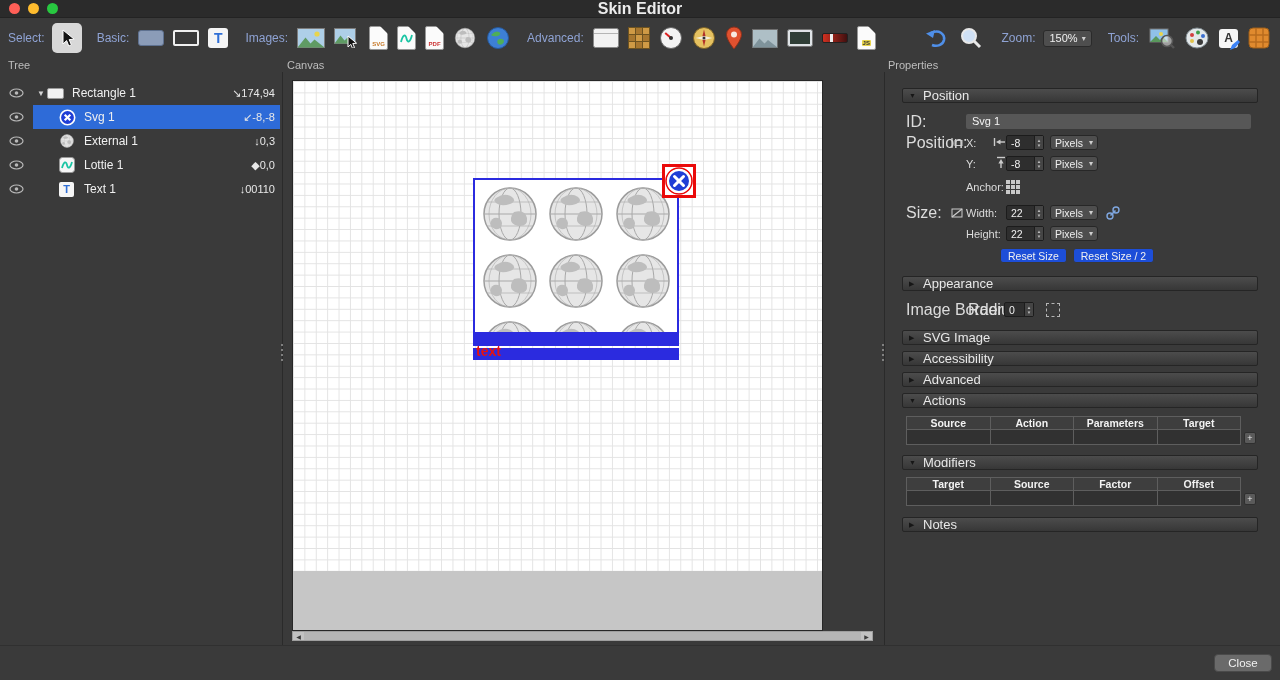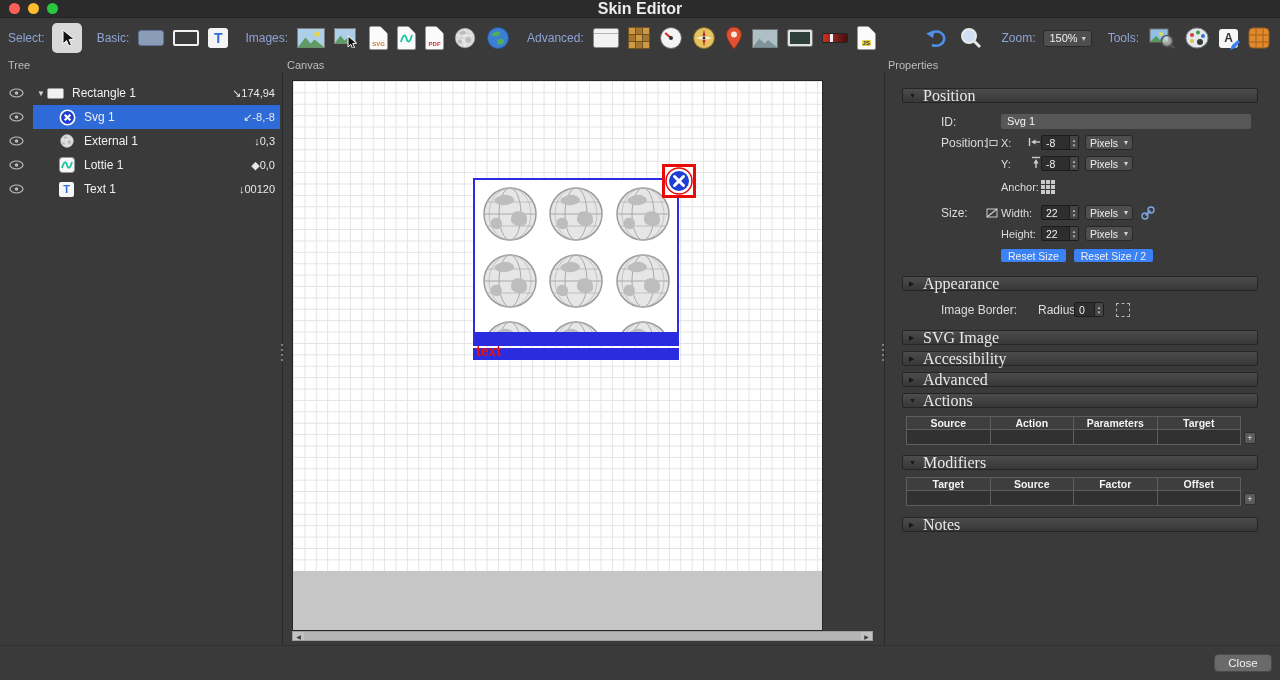--- a/index.html
+++ b/index.html
@@ -69,41 +69,41 @@
   .bar1{top:253px}.bar2{top:267px}
   .text-element { position:absolute; left:183px; top:262px; color:#e41212; font-weight:bold; font-size:14px; z-index:3; }
   .selection-box { position:absolute; left:369px; top:83px; width:34px; height:34px; border:3px solid #ea0a0a; background:#ffffff; z-index:4; display:flex; align-items:center; justify-content:center; }
   .canvas-scrollbar { position:absolute; left:8px; top:559px; width:581px; height:10px; background:#c9c9c9; border:1px solid #9e9e9e; display:flex; align-items:stretch; }
   .sb-arrow { width:11px; font-size:6px; color:#3c3c3c; display:flex; align-items:center; justify-content:center; background:#c2c2c2; }
   .sb-track { flex:1; position:relative; }
   .sb-thumb { position:absolute; left:0; right:0; top:0; bottom:0; background:#b5b5b5; }
   
   .sec { height:15px; background:linear-gradient(#4c4c4c,#373737); border:1px solid #252525; border-radius:2px; display:flex; align-items:center; gap:6px; padding:0 6px; }
   .sec .tri { font-size:7px; color:#161616; width:8px; }
-  .sec .sec-title { font-size:16px; color:#e8e8e8;font-family:Liberation Serif, serif; }
+  .sec .sec-title { font-size:13px; color:#e8e8e8; }
   .mt16{margin-top:16px}.mt13{margin-top:13px}.mt11{margin-top:11px}.mt10{margin-top:10px}.mt8{margin-top:8px}.mt7{margin-top:7px}.mt6{margin-top:6px}
   .prop-row { display:flex; align-items:center; height:15px; }
-  .plabel { font-size:12px; color:#dcdcdc; padding-left:4px; white-space:nowrap;margin-left:35px; }
+  .plabel { font-size:16px; color:#dcdcdc; padding-left:4px; white-space:nowrap; }
   .np{padding-left:0}
   .w64{width:64px}.w48{width:48px}.w66{width:66px}.w36{width:36px}
   .icon-slot { width:16px; display:flex; align-items:center; }
   .sub-slot { width:40px; display:flex; align-items:center; justify-content:space-between; }
   .sub-label { font-size:11px; color:#dcdcdc; }
   .id-field { flex:1; margin-right:7px; height:15px; background:#575757; border-radius:2px; padding:1px 0 0 6px; font-size:11px; color:#f4f4f4; }
   .stepper { display:flex; width:38px; height:15px; background:#2e2e2e; border:1px solid #1c1c1c; border-radius:2px; }
   .stepper.sm{width:30px}
   .stepper-val { flex:1; font-size:10.5px; color:#f0f0f0; padding:1px 0 0 4px; }
   .stepper-arrows { width:9px; display:flex; flex-direction:column; justify-content:center; background:#454545; border-left:1px solid #1c1c1c; }
   .stepper-arrows span { font-size:4.5px; line-height:5px; color:#bbb; text-align:center; }
   .unit-dd { display:flex; align-items:center; justify-content:space-between; width:48px; height:15px; margin-left:6px; background:#4e4e4e; border:1px solid #272727; border-radius:3px; padding:0 4px; font-size:10.5px; color:#eee; }
   .anchor-grid { display:grid; grid-template-columns:repeat(3,4px); grid-template-rows:repeat(3,4px); gap:1px; }
   .anchor-grid i { background:#c9c9c9; display:block; }
   .link-slot { margin-left:8px; display:flex; align-items:center; }
   .reset-row { margin-left:98px; display:flex; }
-  .reset-btn { height:15px; background:#3b82f6; border:1px solid #383838; border-radius:3px; color:#f0f0f0; font-size:10.5px; padding:0 7px; margin-right:6px; font-family:inherit; }
+  .reset-btn { height:15px; background:#1d4ed8; border:1px solid #383838; border-radius:3px; color:#f0f0f0; font-size:10.5px; padding:0 7px; margin-right:6px; font-family:inherit; }
   .radius-icon { width:14px; height:14px; border:1.5px dashed #b5b5b5; margin-left:12px; background:transparent; }
   .prop-table { position:relative; margin:8px 17px 0 4px; }
   .pt-row { display:flex; }
   .pt-cell { flex:1; height:14px; border:1px solid #5e5e5e; font-size:10.5px; font-weight:bold; color:#f2f2f2; text-align:center; line-height:13px; background:#3e3e3e; }
   .pt-cell + .pt-cell { margin-left:-1px; }
   .pt-body .pt-cell { background:#313131; border-top:none; height:15px; font-weight:normal; }
   .pt-add { position:absolute; right:-15px; bottom:1px; width:12px; height:12px; background:#5a5a5a; border:1px solid #2f2f2f; border-radius:2px; color:#e8e8e8; font-size:9px; line-height:9px; text-align:center; padding:0; font-family:inherit; }
   
   .footer { position:absolute; bottom:0; left:0; right:0; height:35px; background:#3a3a3a; border-top:1px solid #303030; display:flex; align-items:center; justify-content:flex-end; padding-right:8px; }
   .close-btn { width:58px; height:18px; background:#6a6a6a; border:1px solid #4a4a4a; border-radius:4px; color:#f2f2f2; font-size:11.5px; font-family:inherit; }
@@ -421,21 +421,21 @@
           </svg>
         </button>
       <div class="row-body">
         <span class="tree-indent"></span>
         <span class="tree-icon-cell">
             <span class="t-icon">
               <span>T</span>
             </span>
           </span>
         <span class="tree-label">Text 1</span>
-        <span class="tree-pos">↓00120</span>
+        <span class="tree-pos">↓00110</span>
       </div>
     </div>
   </div>
 
   <div class="canvas-panel">
     <div class="canvas-white">
 
       <div class="skin-rect">
         <svg width="202" height="152">
           <use href="#g-globe" x="3" y="2"></use>

